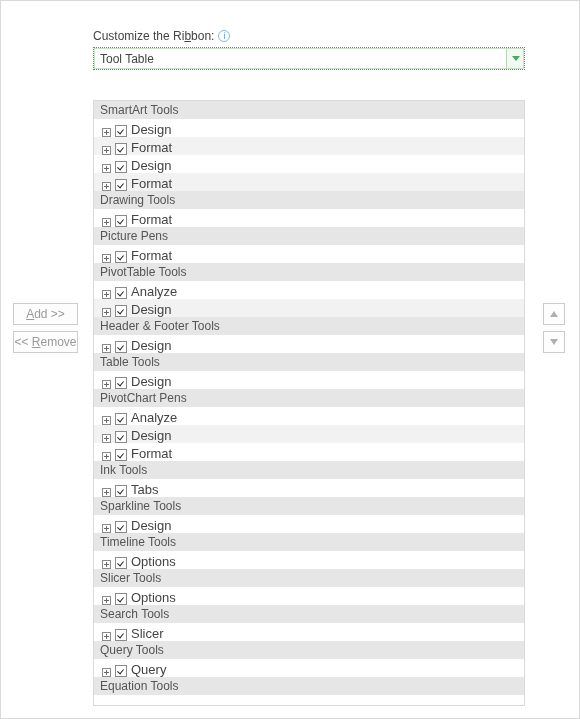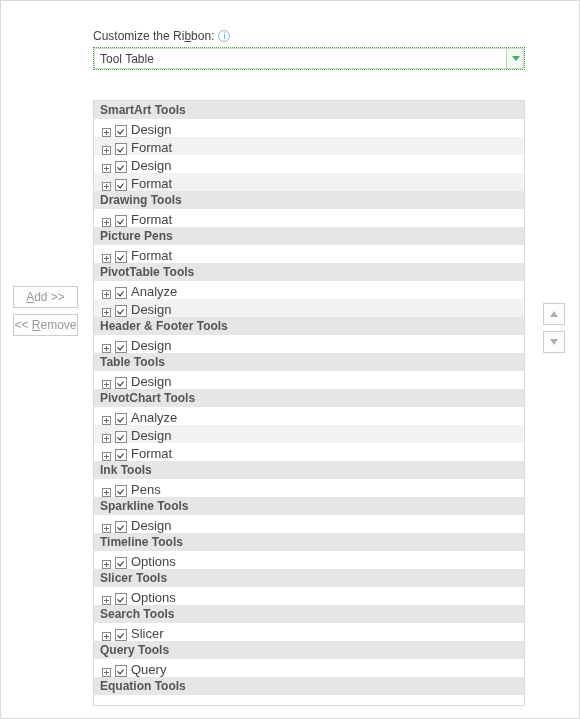--- a/index.html
+++ b/index.html
@@ -54,21 +54,21 @@
   .dd-arrow svg { width: 8px; height: 5px; }
   .listbox {
     margin: 30px 40px 0 78px;
     border: 1px solid #d9d9d9;
     height: 606px;
     overflow: hidden;
     background: #fff;
   }
   .group-header {
     background: #e6e6e6;
-    font-weight: 700;
+    font-weight: 400;
     color: #555;
     padding: 2px 6px;
     font-size: 12px;
     display: flex;
     align-items: center;
   }
   .row {
     display: flex;
     align-items: flex-end;
     height: 18px;
@@ -106,21 +106,21 @@
     left: 2px; top: 4px;
     width: 3px; height: 5px;
     border-right: 1.5px solid #222;
     border-bottom: 1.5px solid #222;
     transform: rotate(40deg) translate(-1px,-2px);
   }
   .row .label { }
   .side-buttons {
     position: absolute;
     left: 12px;
-    top: 285px;
+    top: 302px;
     width: 65px;
   }
   .side-buttons button {
     width: 100%;
     height: 22px;
     margin-bottom: 6px;
     border: 1px solid #ccc;
     background: #fdfdfd;
     color: #9a9a9a;
     font-family: inherit;
@@ -236,41 +236,41 @@
       <span class="expand"></span>
       <span class="chk"></span>
       <span class="label">Design</span>
     </div>
     <div class="group-header">Table Tools</div>
     <div class="row odd">
       <span class="expand"></span>
       <span class="chk"></span>
       <span class="label">Design</span>
     </div>
-    <div class="group-header">PivotChart Tools</div>
+    <div class="group-header">PivotChart Pens</div>
     <div class="row odd">
       <span class="expand"></span>
       <span class="chk"></span>
       <span class="label">Analyze</span>
     </div>
     <div class="row even">
       <span class="expand"></span>
       <span class="chk"></span>
       <span class="label">Design</span>
     </div>
     <div class="row odd">
       <span class="expand"></span>
       <span class="chk"></span>
       <span class="label">Format</span>
     </div>
     <div class="group-header">Ink Tools</div>
     <div class="row odd">
       <span class="expand"></span>
       <span class="chk"></span>
-      <span class="label">Pens</span>
+      <span class="label">Tabs</span>
     </div>
     <div class="group-header">Sparkline Tools</div>
     <div class="row odd">
       <span class="expand"></span>
       <span class="chk"></span>
       <span class="label">Design</span>
     </div>
     <div class="group-header">Timeline Tools</div>
     <div class="row odd">
       <span class="expand"></span>

